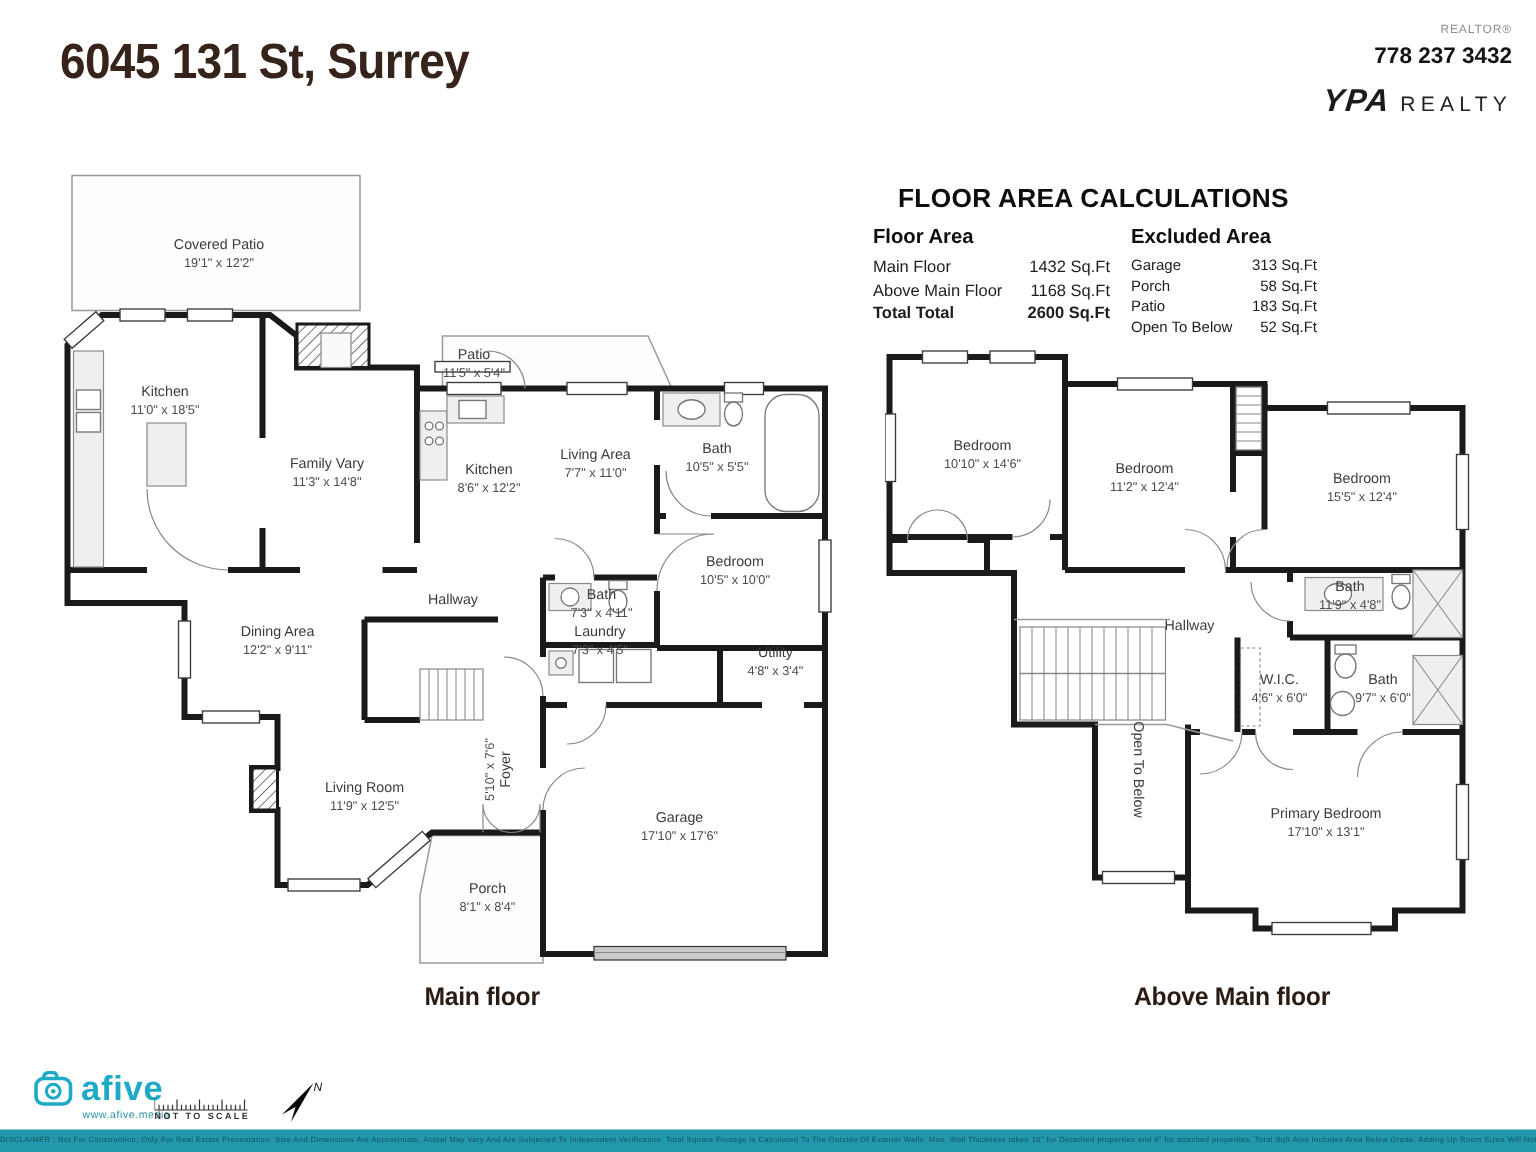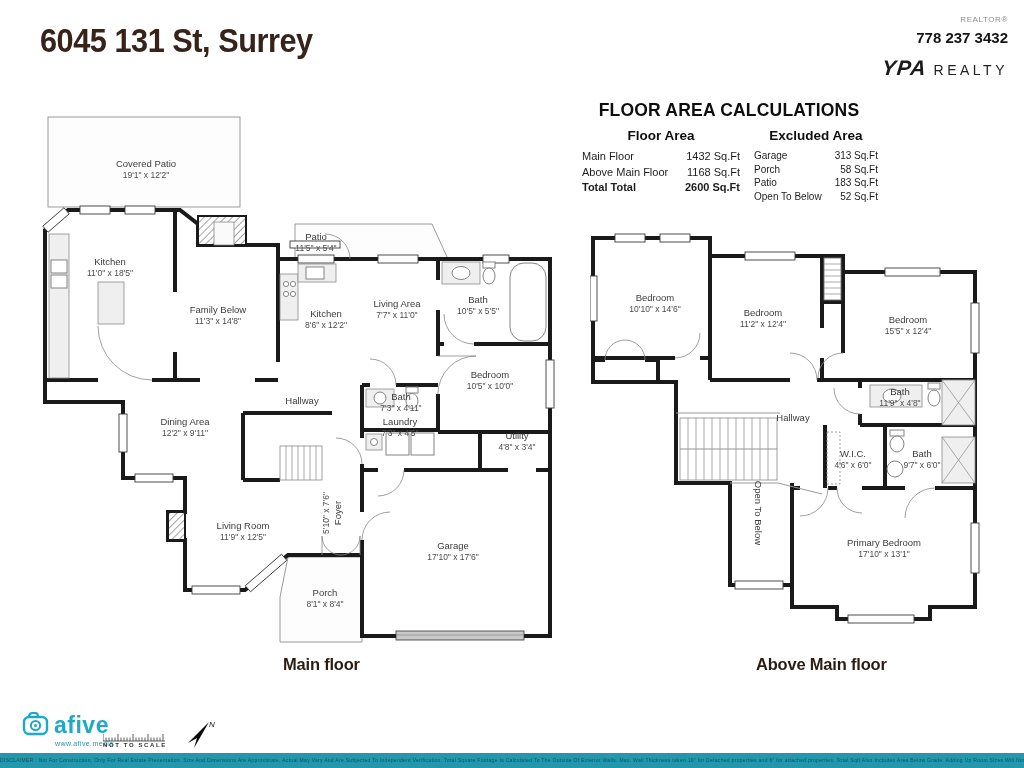--- a/index.html
+++ b/index.html
@@ -10,26 +10,26 @@
     transform:scaleX(.93);transform-origin:left top;white-space:nowrap}
   .agent{right:16px;top:12px;text-align:right}
   .agent-name{font-size:22px;font-weight:800;color:#141414;letter-spacing:-.3px}
   .agent-title{font-size:8px;color:#8d8d8d;letter-spacing:.6px;margin-top:3px}
   .agent-phone{font-size:15px;font-weight:800;color:#141414;margin-top:5px}
   .ypa-row{margin-top:10px;display:flex;justify-content:flex-end;align-items:baseline}
   .ypa-mark{font-size:21px;font-weight:900;font-style:italic;letter-spacing:1px;color:#1b1b1b;
     transform:skewX(-6deg)}
   .ypa-realty{font-size:14px;letter-spacing:3.5px;color:#222;margin-left:7px}
   
-  .calc{left:568px;top:100px;width:322px}
+  .calc{left:568px;top:122px;width:322px}
   .calc-title{font-size:17.5px;font-weight:800;text-align:center;letter-spacing:.2px;color:#0e0e0e;white-space:nowrap}
   .calc-cols{display:flex;margin-top:7px;padding-left:14px}
   .col-fa{width:158px}
   .col-ex{width:124px;margin-left:14px}
-  .col-h{font-size:13.5px;font-weight:800;text-align:center;margin-bottom:6px;color:#0e0e0e}
+  .col-h{font-size:13.5px;font-weight:800;text-align:left;margin-bottom:6px;color:#0e0e0e}
   .fa-row{display:flex;justify-content:space-between;font-size:11px;line-height:15.5px;color:#1d1d1d}
   .ex-row{display:flex;justify-content:space-between;font-size:10px;line-height:13.5px;color:#1d1d1d}
   .b{font-weight:800}
   
   .plan-wrap{position:absolute}
   .plan-wrap svg{position:absolute;left:0;top:0}
   .wallfill{fill:#fff;stroke:#1a1a1a;stroke-width:4;stroke-linejoin:miter}
   .wall{stroke:#1a1a1a;stroke-width:4;fill:none}
   .thin{fill:#fdfdfd;stroke:#9a9a9a;stroke-width:1}
   .thinl{stroke:#9a9a9a;stroke-width:1;fill:none}
@@ -39,21 +39,21 @@
   .arc{fill:none;stroke:#888;stroke-width:.8}
   .tread{stroke:#888;stroke-width:.7}
   .dash{fill:none;stroke:#888;stroke-width:.8;stroke-dasharray:2 2}
   .rlabel{position:absolute;transform:translate(-50%,-50%);text-align:center;line-height:1.3;white-space:nowrap}
   .rot{transform:translate(-50%,-50%) rotate(-90deg)}
   .rot90{transform:translate(-50%,-50%) rotate(90deg)}
   .rname{font-size:9.5px;color:#3b3b3b}
   .rdims{font-size:8.5px;color:#4c4c4c}
   .caption{font-size:17px;font-weight:800;color:#2a1c13;letter-spacing:-.2px;transform:scaleX(.97);transform-origin:left top;white-space:nowrap}
   
-  .afive{left:22px;top:712px;display:flex;align-items:flex-start}
+  .afive{left:22px;top:712px;display:flex;align-items:center}
   .afive-text{font-size:23px;font-weight:800;color:#1ea9c7;margin-left:5px;letter-spacing:.5px}
   .afive-url{left:55px;top:740px;font-size:7px;color:#2a93a8;letter-spacing:.4px}
   .scalebar{left:103px;top:728px}
   .nts{left:103px;top:742px;font-size:6px;font-weight:700;letter-spacing:1.6px;color:#333;white-space:nowrap}
   .north{left:183px;top:718px}
   .disclaimer{left:0;top:753px;width:1024px;height:15px;background:#2397ac;overflow:hidden}
   .disclaimer div{font-size:5px;color:#0d5362;text-align:center;line-height:15px;letter-spacing:.3px;white-space:nowrap}
 </style>
 </head>
 <body>
@@ -209,21 +209,21 @@
 
   <div class="rlabel" style="left:106px;top:58px">
     <div class="rname">Covered Patio</div>
     <div class="rdims">19'1" x 12'2"</div>
   </div>
   <div class="rlabel" style="left:70px;top:156px">
     <div class="rname">Kitchen</div>
     <div class="rdims">11'0" x 18'5"</div>
   </div>
   <div class="rlabel" style="left:178px;top:204px">
-    <div class="rname">Family Below</div>
+    <div class="rname">Family Vary</div>
     <div class="rdims">11'3" x 14'8"</div>
   </div>
   <div class="rlabel" style="left:276px;top:131px">
     <div class="rname">Patio</div>
     <div class="rdims">11'5" x 5'4"</div>
   </div>
   <div class="rlabel" style="left:286px;top:208px">
     <div class="rname">Kitchen</div>
     <div class="rdims">8'6" x 12'2"</div>
   </div>

